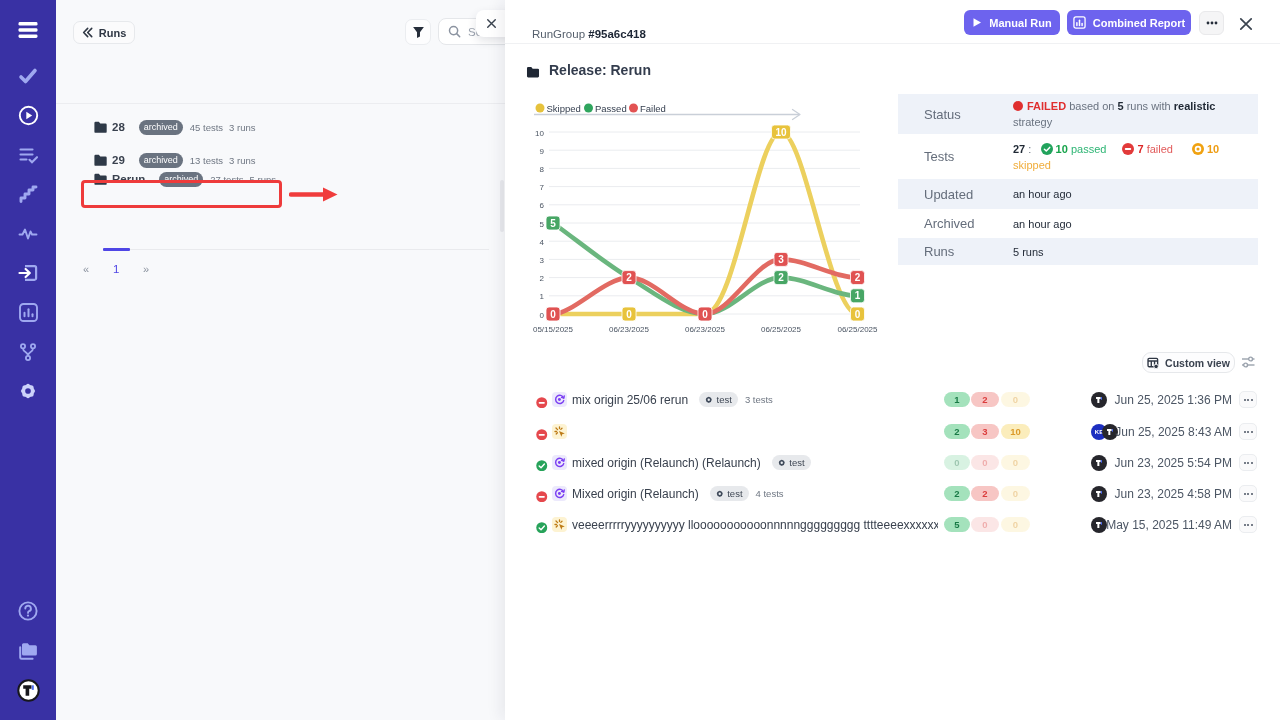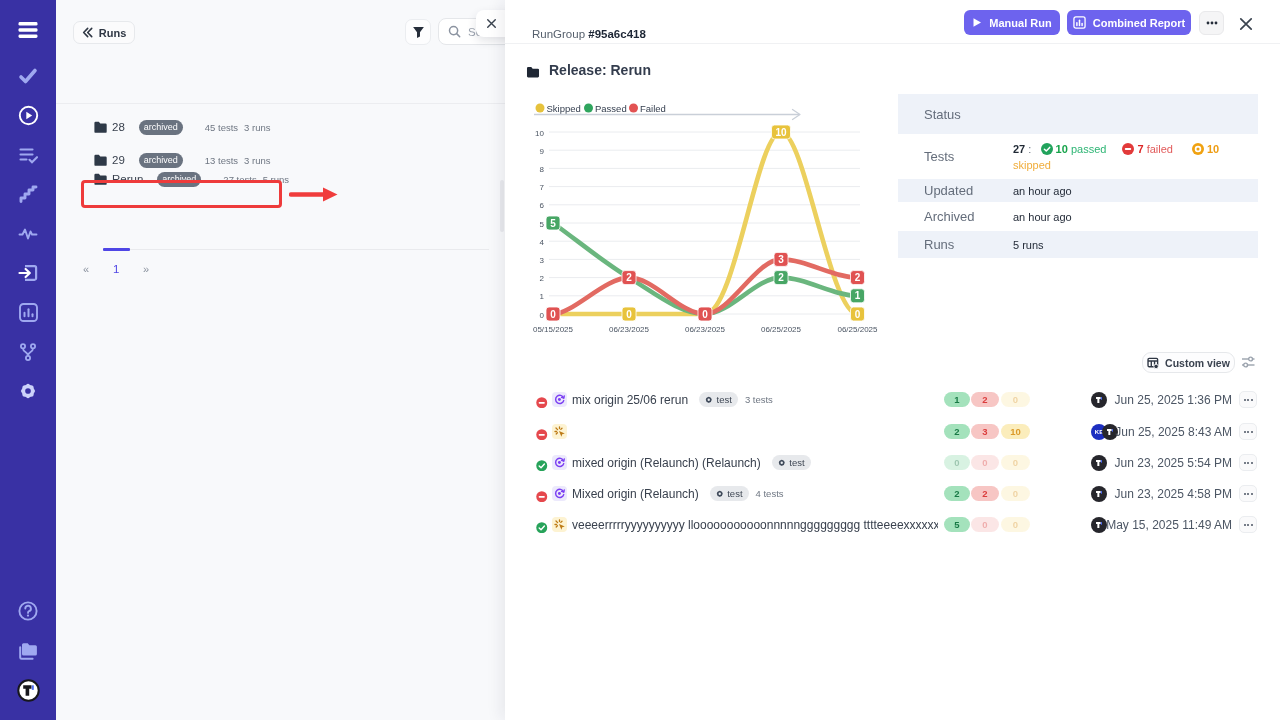--- a/index.html
+++ b/index.html
@@ -21,23 +21,23 @@
   font-size:10px;font-weight:400;padding:3px 6px;vertical-align:2px;margin-left:11px}
 .fbtn{position:absolute;left:349px;top:19px;width:26px;height:26px;background:#fdfdfe;
   border:1px solid #ebedf0;border-radius:7px;display:flex;align-items:center;justify-content:center}
 .search{position:absolute;left:382px;top:18px;width:130px;height:27px;background:#fff;
   border:1px solid #e5e7ea;border-radius:8px;display:flex;align-items:center;padding-left:9px;gap:7px;
   color:#9ca3af;font-size:11.5px}
 .xcard{position:absolute;left:420px;top:10px;width:92px;height:27px;background:#fff;border-radius:8px;
   box-shadow:0 4px 10px rgba(30,40,60,.13);z-index:3;display:flex;align-items:center;padding-left:10px}
 .lp-divider{position:absolute;left:0px;top:103px;width:449px;height:1px;background:#ecedf0}
 .frow{position:absolute;left:0;width:449px;height:34px;display:flex;align-items:center}
-.fname{color:#39414e;font-size:11.5px;font-weight:400;margin-left:4px}
+.fname{color:#39414e;font-size:11.5px;font-weight:700;margin-left:4px}
 .abadge{background:#6a7380;color:#fff;font-size:9px;border-radius:8px;padding:2.5px 5px;margin-left:14px}
-.fmeta{color:#6f7783;font-size:9.5px;margin-left:22px}
+.fmeta{color:#6f7783;font-size:9.5px;margin-left:7px}
 .redbox{position:absolute;left:25px;top:180px;width:201px;height:28px;border:3px solid #ee3b3b;border-radius:4px;z-index:2}
 .pag-line{position:absolute;left:47px;top:249px;width:386px;height:1px;background:#e9eaed}
 .pag-blue{position:absolute;left:47px;top:248px;width:27px;height:3px;background:#4f46e5;border-radius:1px}
 .pag{position:absolute;top:263px;font-size:11px;color:#8a929e}
 
 #rpanel{position:absolute;left:505px;top:0;width:775px;height:720px;background:#fff;z-index:4;
   box-shadow:-5px 0 14px rgba(25,35,60,.07)}
 .rp-h{position:absolute;left:0;top:0;width:775px;height:44px;border-bottom:1px solid #f0f1f3}
 .rg-label{position:absolute;left:27px;top:28px;font-size:11.5px;color:#56606d}
 .rg-label b{color:#1d2635;font-weight:700}
@@ -333,35 +333,36 @@
         <text x="276" y="173.0" font-size="10" font-weight="bold" fill="#fff" text-anchor="middle">3</text>
       </g>
 <g>
         <rect x="345.5" y="180.6" width="14" height="14" rx="3" fill="#e05252" stroke="#fff" stroke-width="0.8"></rect>
         <text x="352.5" y="191.2" font-size="10" font-weight="bold" fill="#fff" text-anchor="middle">2</text>
       </g>
 </svg>
 <div class="itable">
 <div class="irow alt" style="height:40px;align-items:center">
         <div class="ilab">Status</div>
+        <div class="ival"><span style="display:inline-block;width:10px;height:10px;border-radius:50%;background:#e02f2f;margin-right:4px;vertical-align:-1px"></span><b style="color:#e02f2f">FAILED</b> based on <b>5</b> runs with <b>realistic</b> strategy</div>
       </div>
 <div class="irow" style="height:45px;align-items:center">
         <div class="ilab">Tests</div>
         <div class="ival"><b>27</b> :&nbsp;&nbsp; <svg width="12" height="12" viewBox="0 0 12 12" style="vertical-align:-2px">
             <circle cx="6" cy="6" r="6" fill="#21a35c"></circle>
             <path d="M3.4 6.2 L5.3 8 L8.7 4.4" stroke="#fff" stroke-width="1.5" fill="none" stroke-linecap="round" stroke-linejoin="round"></path>
           </svg> <b style="color:#16a34a">10</b> <span style="color:#2db574">passed</span><span style="margin-left:16px"></span><svg width="12" height="12" viewBox="0 0 12 12" style="vertical-align:-2px">
             <circle cx="6" cy="6" r="6" fill="#e23a3a"></circle>
             <rect x="2.8" y="5.1" width="6.4" height="1.8" rx="0.9" fill="#fff"></rect>
           </svg> <b style="color:#dc2626">7</b> <span style="color:#e25b5b">failed</span><span style="margin-left:19px"></span><svg width="12" height="12" viewBox="0 0 12 12" style="vertical-align:-2px">
             <circle cx="6" cy="6" r="6" fill="#f0a211"></circle>
             <circle cx="6" cy="6" r="2.4" fill="none" stroke="#fff" stroke-width="1.7"></circle>
           </svg> <b style="color:#ee9d13">10</b> <span style="color:#f0ad3b">skipped</span></div>
       </div>
-<div class="irow alt" style="height:23px;align-items:center">
+<div class="irow alt" style="height:30px;align-items:center">
         <div class="ilab">Updated</div>
         <div class="ival" style="color:#242c39">an hour ago</div>
       </div>
 <div class="irow" style="height:29px;align-items:center">
         <div class="ilab">Archived</div>
         <div class="ival" style="color:#242c39">an hour ago</div>
       </div>
 <div class="irow alt" style="height:27px;align-items:center">
         <div class="ilab">Runs</div>
         <div class="ival" style="color:#242c39">5 runs</div>

